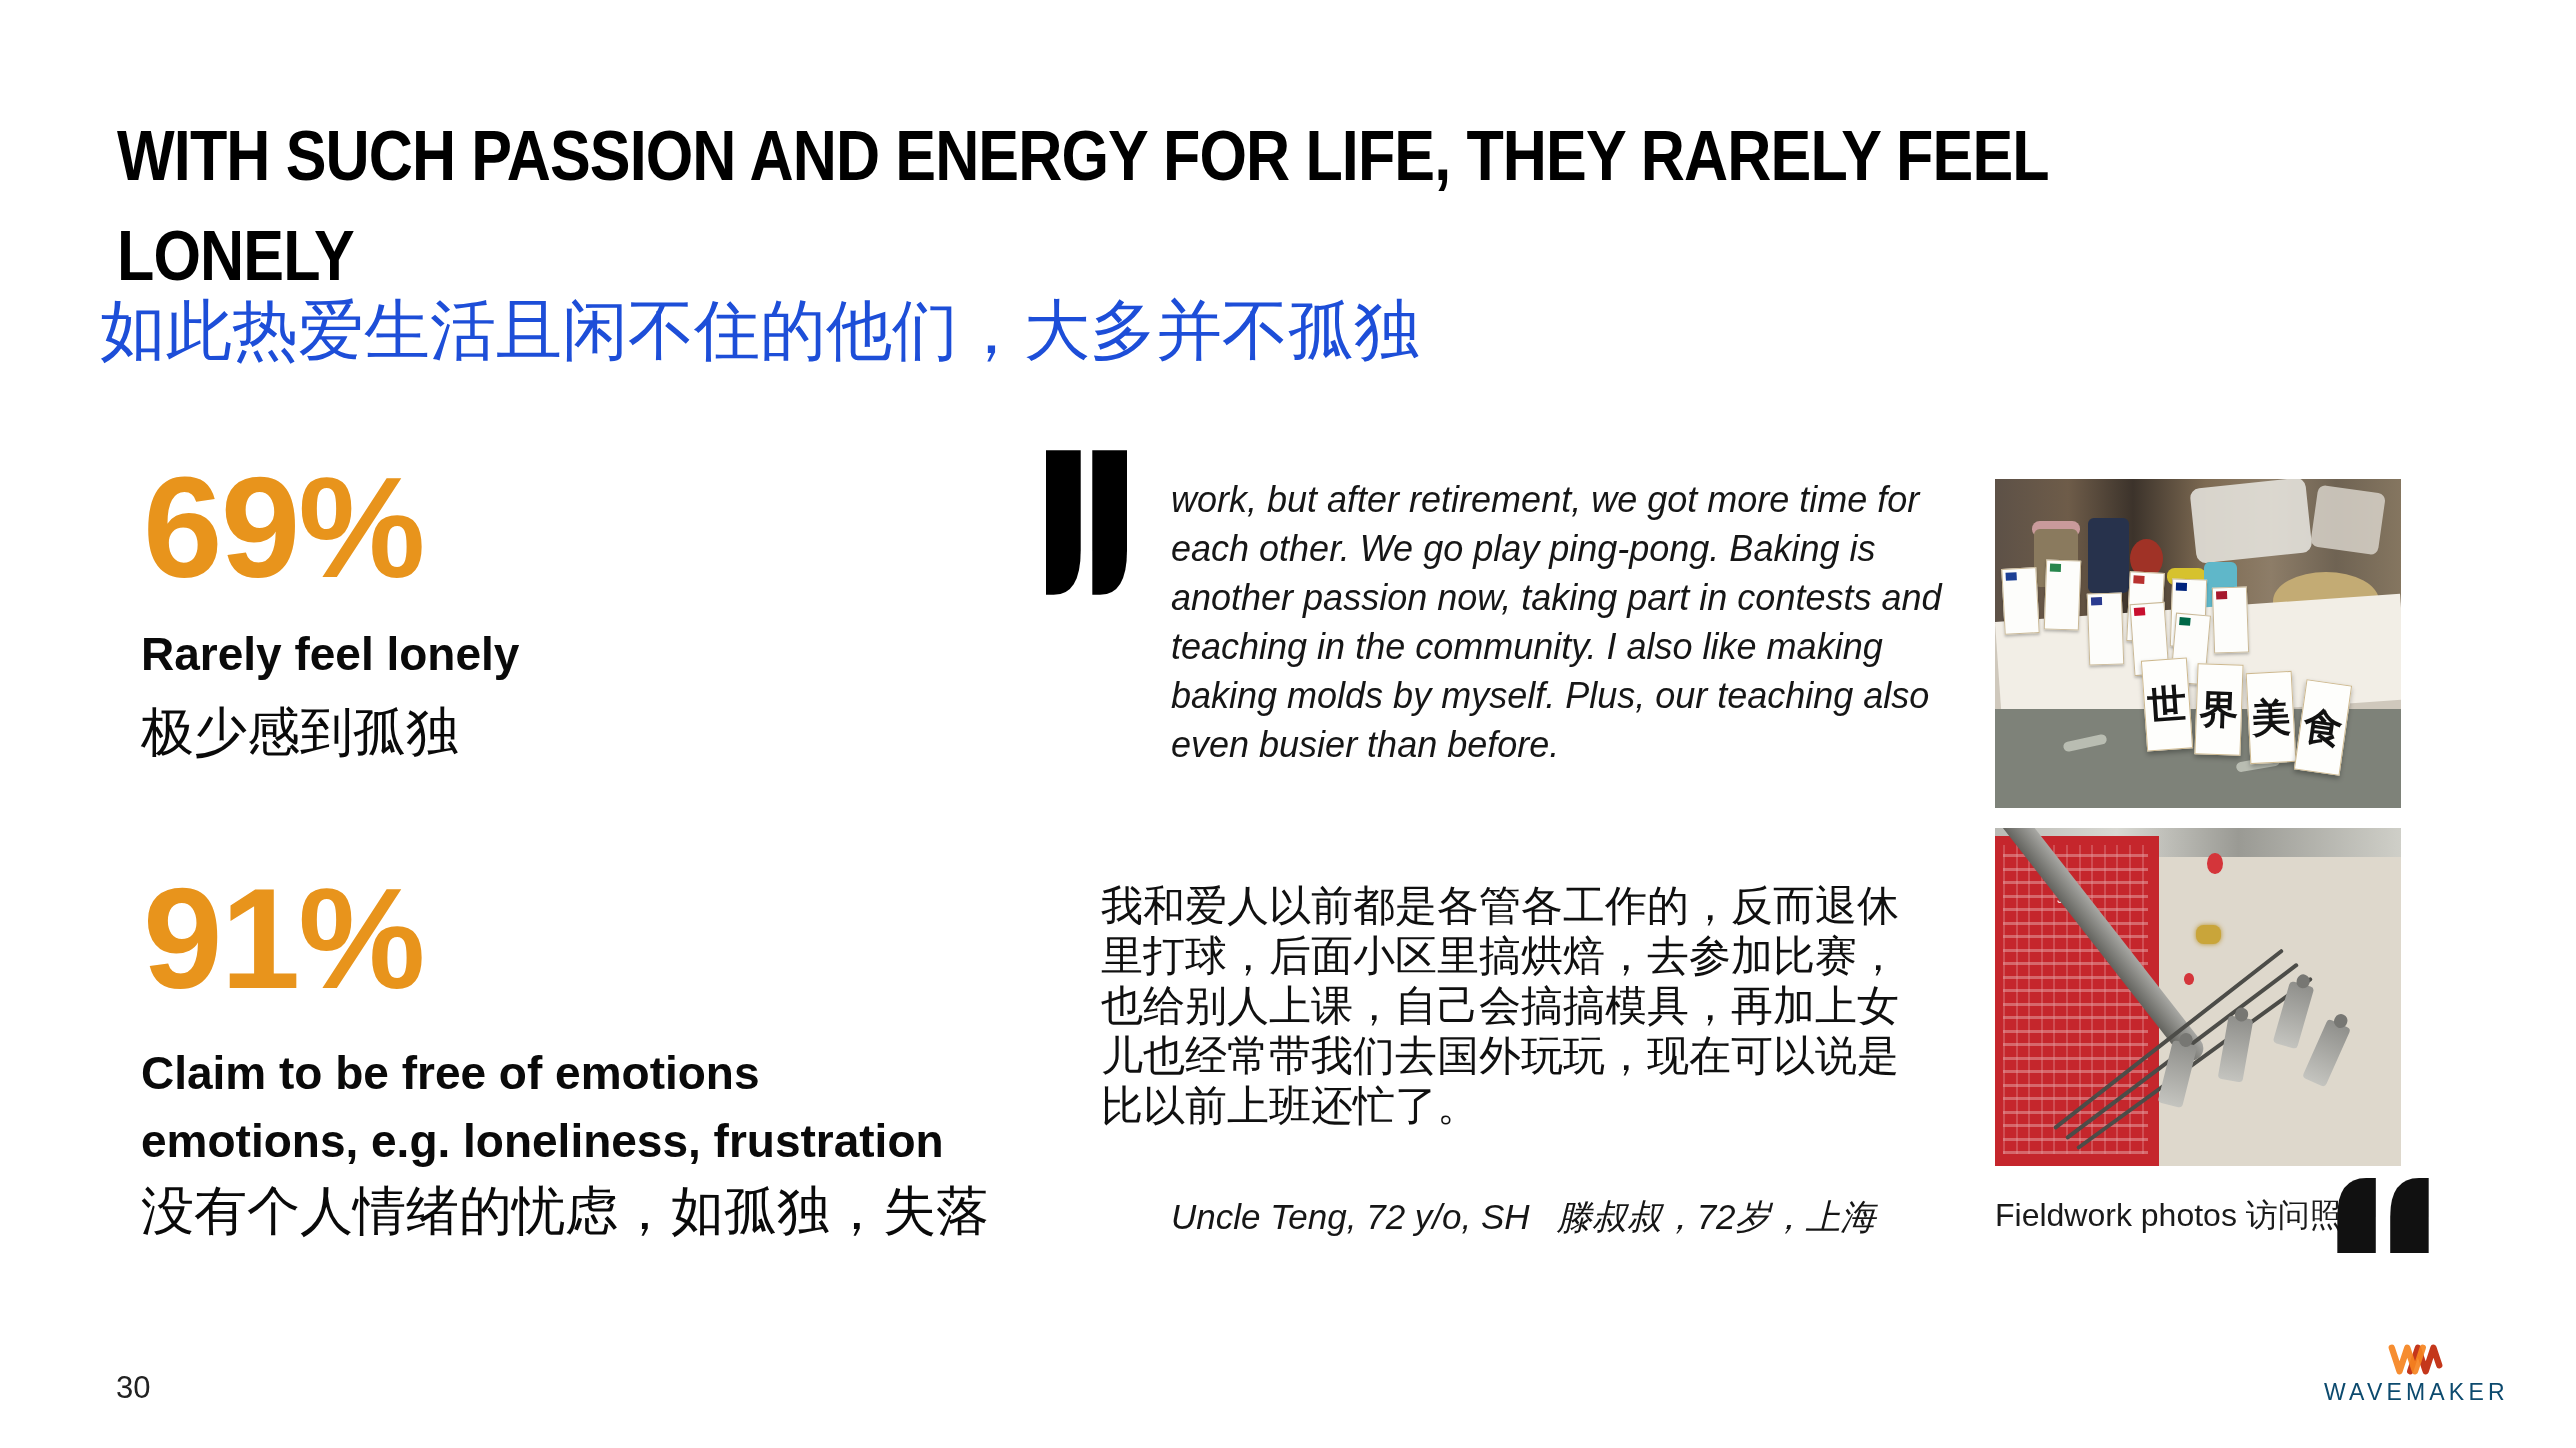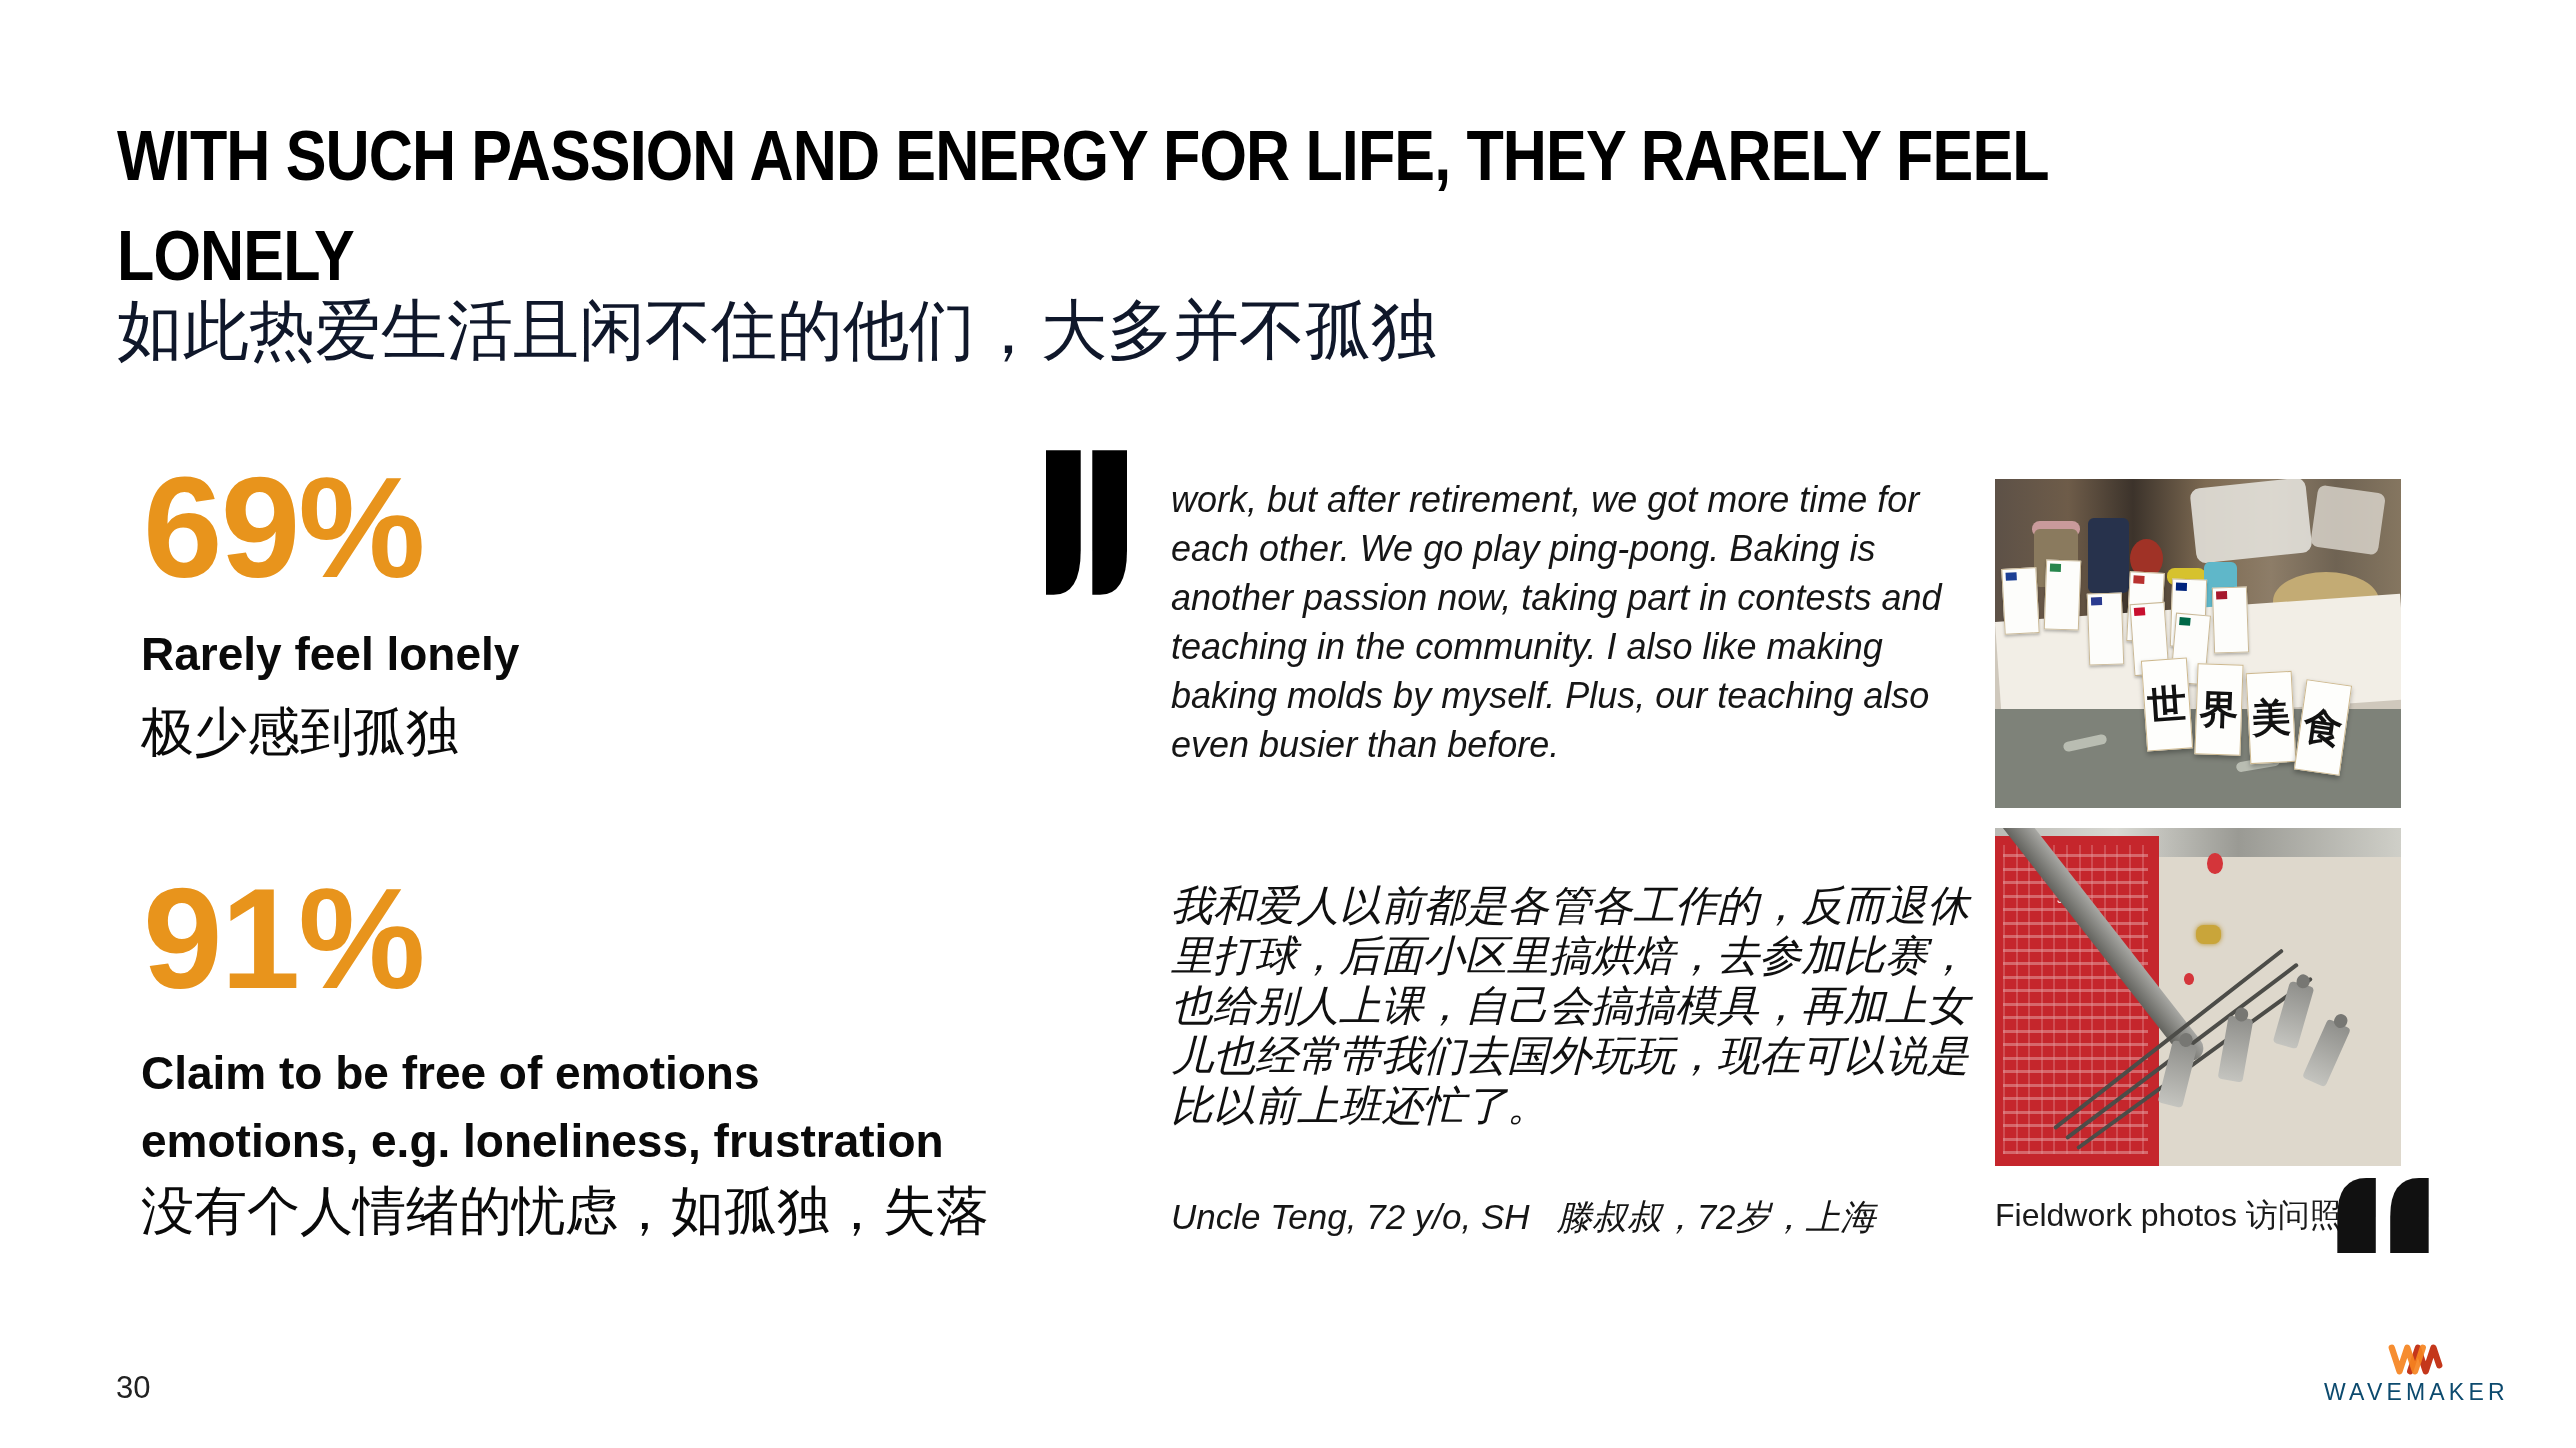--- a/index.html
+++ b/index.html
@@ -5,38 +5,38 @@
   html,body{margin:0;padding:0;background:#888;}
   .slide{position:relative;width:2576px;height:1449px;background:#ffffff;overflow:hidden;
          font-family:"Liberation Sans","DejaVu Sans",sans-serif;color:#111;}
   .abs{position:absolute;}
 
   
   .title{left:117px;font-weight:800;font-size:71px;line-height:1.0;color:#000;
          letter-spacing:-1px;transform:scaleX(0.86);transform-origin:left top;white-space:nowrap;}
   .title-l1{top:120px;}
   .title-l2{top:220px;}
-  .subtitle-zh{left:117px;top:286px;font-size:66px;font-weight:500;color:#0f172a;white-space:nowrap;}
+  .subtitle-zh{left:100px;top:286px;font-size:66px;font-weight:500;color:#1d4ed8;white-space:nowrap;}
 
   
   .stat-value{left:143px;font-size:143px;font-weight:700;color:#E8941C;line-height:1;letter-spacing:-1.9px;}
   .stat-value-1{top:456px;}
   .stat-value-2{top:867px;}
   .stat-label-en{left:141px;font-size:46px;font-weight:700;color:#0a0a0a;line-height:68px;white-space:nowrap;}
   .stat1-label-en{top:620px;}
   .stat2-label-en{top:1039px;}
   .stat-label-zh{left:141px;font-size:53px;font-weight:400;color:#0a0a0a;white-space:nowrap;}
   .stat1-label-zh{top:697px;}
   .stat2-label-zh{top:1176px;}
 
   
   .quote-en{left:1171px;top:475px;width:850px;font-size:36px;line-height:49px;
             font-style:italic;color:#161616;}
-  .quote-zh{left:1171px;top:881px;width:850px;font-size:42px;line-height:50px;
-            font-style:italic;color:#101010;}
+  .quote-zh{left:1101px;top:881px;width:850px;font-size:42px;line-height:50px;
+            color:#101010;}
   .quote-attr{left:1171px;top:1194px;font-size:35px;font-style:italic;color:#161616;white-space:nowrap;}
   .quote-attr .zh{margin-left:27px;}
   .openquote{left:1046px;top:450px;}
   .closequote{left:2337px;top:1178px;}
 
   
   .photo{left:1995px;width:406px;overflow:hidden;background:#cfc8bc;}
   .photo1{top:479px;height:329px;}
   .photo2{top:828px;height:338px;background:#ded8cc;}
   .photo .abs{position:absolute;}

